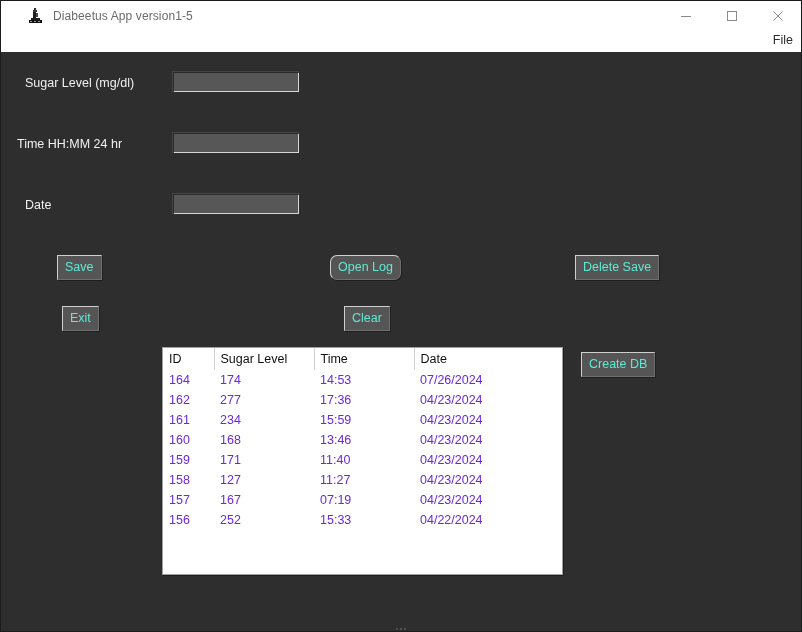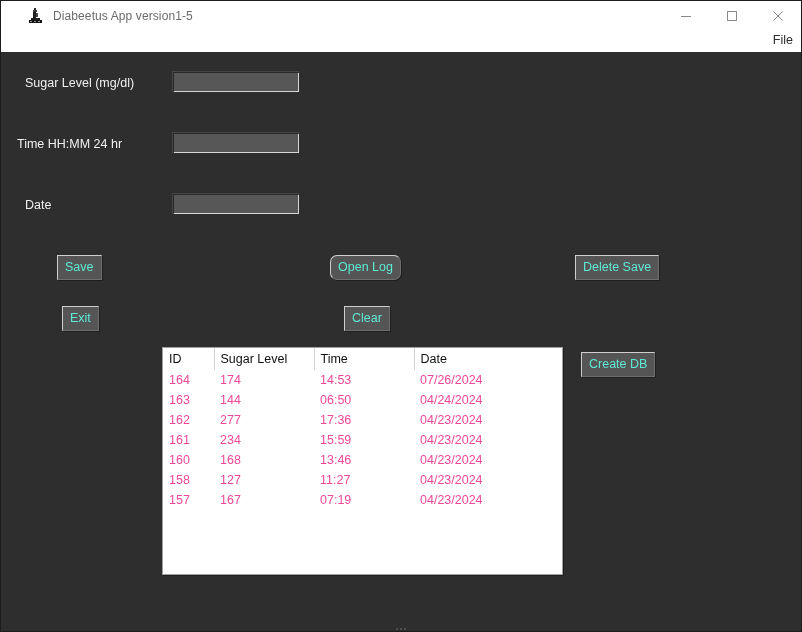--- a/index.html
+++ b/index.html
@@ -171,21 +171,21 @@
     border-right: 1px solid #d2d2d2;
     color: #101010;
     vertical-align: middle;
   }
   thead th:last-child { border-right: none; }
   tbody td {
     padding: 2px 0 2px 6px;
     height: 20px;
     box-sizing: border-box;
     vertical-align: middle;
-    color: #ec4899;
+    color: #6d28d9;
   }
   col.c-id    { width: 51px; }
   col.c-sugar { width: 100px; }
   col.c-time  { width: 100px; }
   col.c-date  { width: 148px; }
 
   
   #resize-grip {
     position: absolute;
     left: 50%;
@@ -277,54 +277,60 @@
           </tr>
         </thead>
         <tbody id="table-body">
             <tr>
               <td>164</td>
               <td>174</td>
               <td>14:53</td>
               <td>07/26/2024</td>
             </tr>
             <tr>
-              <td>163</td>
-              <td>144</td>
-              <td>06:50</td>
-              <td>04/24/2024</td>
-            </tr>
-            <tr>
               <td>162</td>
               <td>277</td>
               <td>17:36</td>
               <td>04/23/2024</td>
             </tr>
             <tr>
               <td>161</td>
               <td>234</td>
               <td>15:59</td>
               <td>04/23/2024</td>
             </tr>
             <tr>
               <td>160</td>
               <td>168</td>
               <td>13:46</td>
               <td>04/23/2024</td>
             </tr>
             <tr>
+              <td>159</td>
+              <td>171</td>
+              <td>11:40</td>
+              <td>04/23/2024</td>
+            </tr>
+            <tr>
               <td>158</td>
               <td>127</td>
               <td>11:27</td>
               <td>04/23/2024</td>
             </tr>
             <tr>
               <td>157</td>
               <td>167</td>
               <td>07:19</td>
               <td>04/23/2024</td>
+            </tr>
+            <tr>
+              <td>156</td>
+              <td>252</td>
+              <td>15:33</td>
+              <td>04/22/2024</td>
             </tr>
           </tbody>
       </table>
     </div>
 
     <svg id="resize-grip" viewBox="0 0 30 5">
       <rect x="10" y="1" width="2" height="2" fill="#8a8a8a"></rect>
       <rect x="14" y="1" width="2" height="2" fill="#8a8a8a"></rect>
       <rect x="18" y="1" width="2" height="2" fill="#8a8a8a"></rect>
     </svg>

